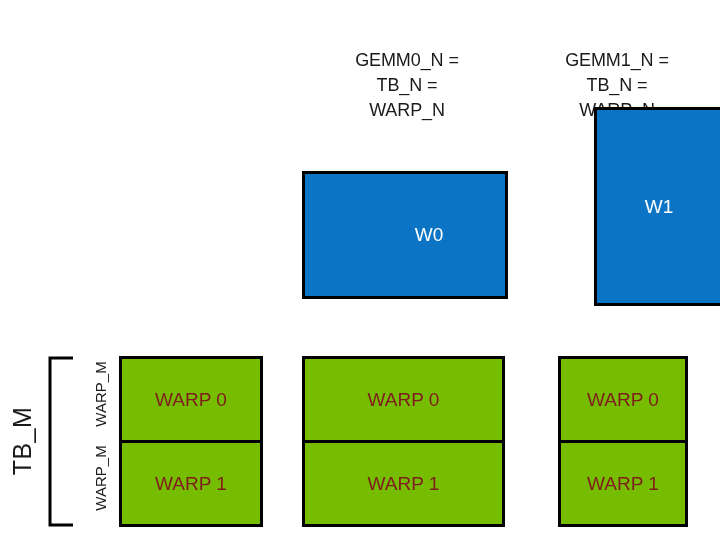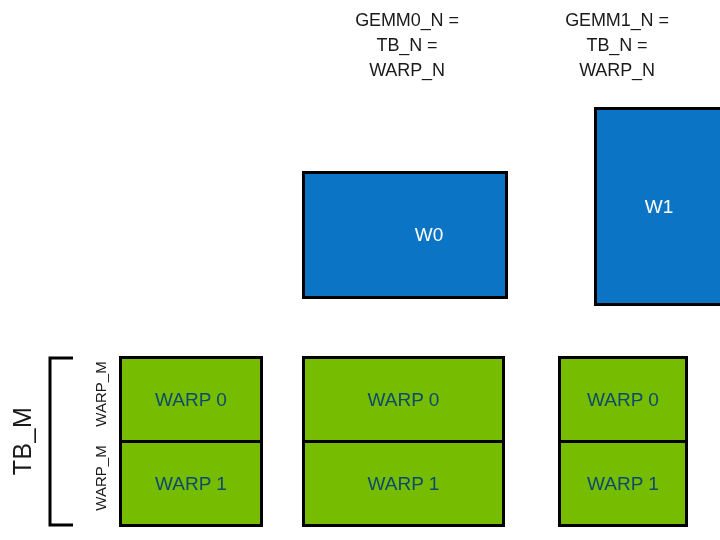--- a/index.html
+++ b/index.html
@@ -23,20 +23,21 @@
   
   .col-header {
     position: absolute;
     text-align: center;
     color: #1a1a1a;
     font-size: 18px;
     line-height: 25px;
     font-family: "Liberation Sans", sans-serif;
     white-space: pre-line;
     letter-spacing: -0.1px;
+    margin-top: 40px;
   }
   #header-gemm0 { left: 322px; top: 8px;  width: 170px; }
   #header-gemm1 { left: 532px; top: 8px;  width: 170px; }
 
   
   .blue-box {
     position: absolute;
     background: #0b74c4;
     border: 3px solid #000000;
     box-sizing: border-box;
@@ -55,21 +56,21 @@
     position: absolute;
     border: 3px solid #000000;
     box-sizing: border-box;
     display: flex;
     flex-direction: column;
     background: #000000;
   }
   .green-cell {
     flex: 1 1 0;
     background: #76bc00;
-    color: #0c4a6e;
+    color: #7f1d1d;
     font-size: 19px;
     display: flex;
     align-items: center;
     justify-content: center;
     font-family: "Liberation Sans", sans-serif;
   }
   .green-cell + .green-cell { border-top: 3px solid #000000; text-align: right; }
 
   #green-col-left   { left: 119px; top: 356px; width: 144px; height: 171px; }
   #green-col-middle { left: 302px; top: 356px; width: 203px; height: 171px; }

